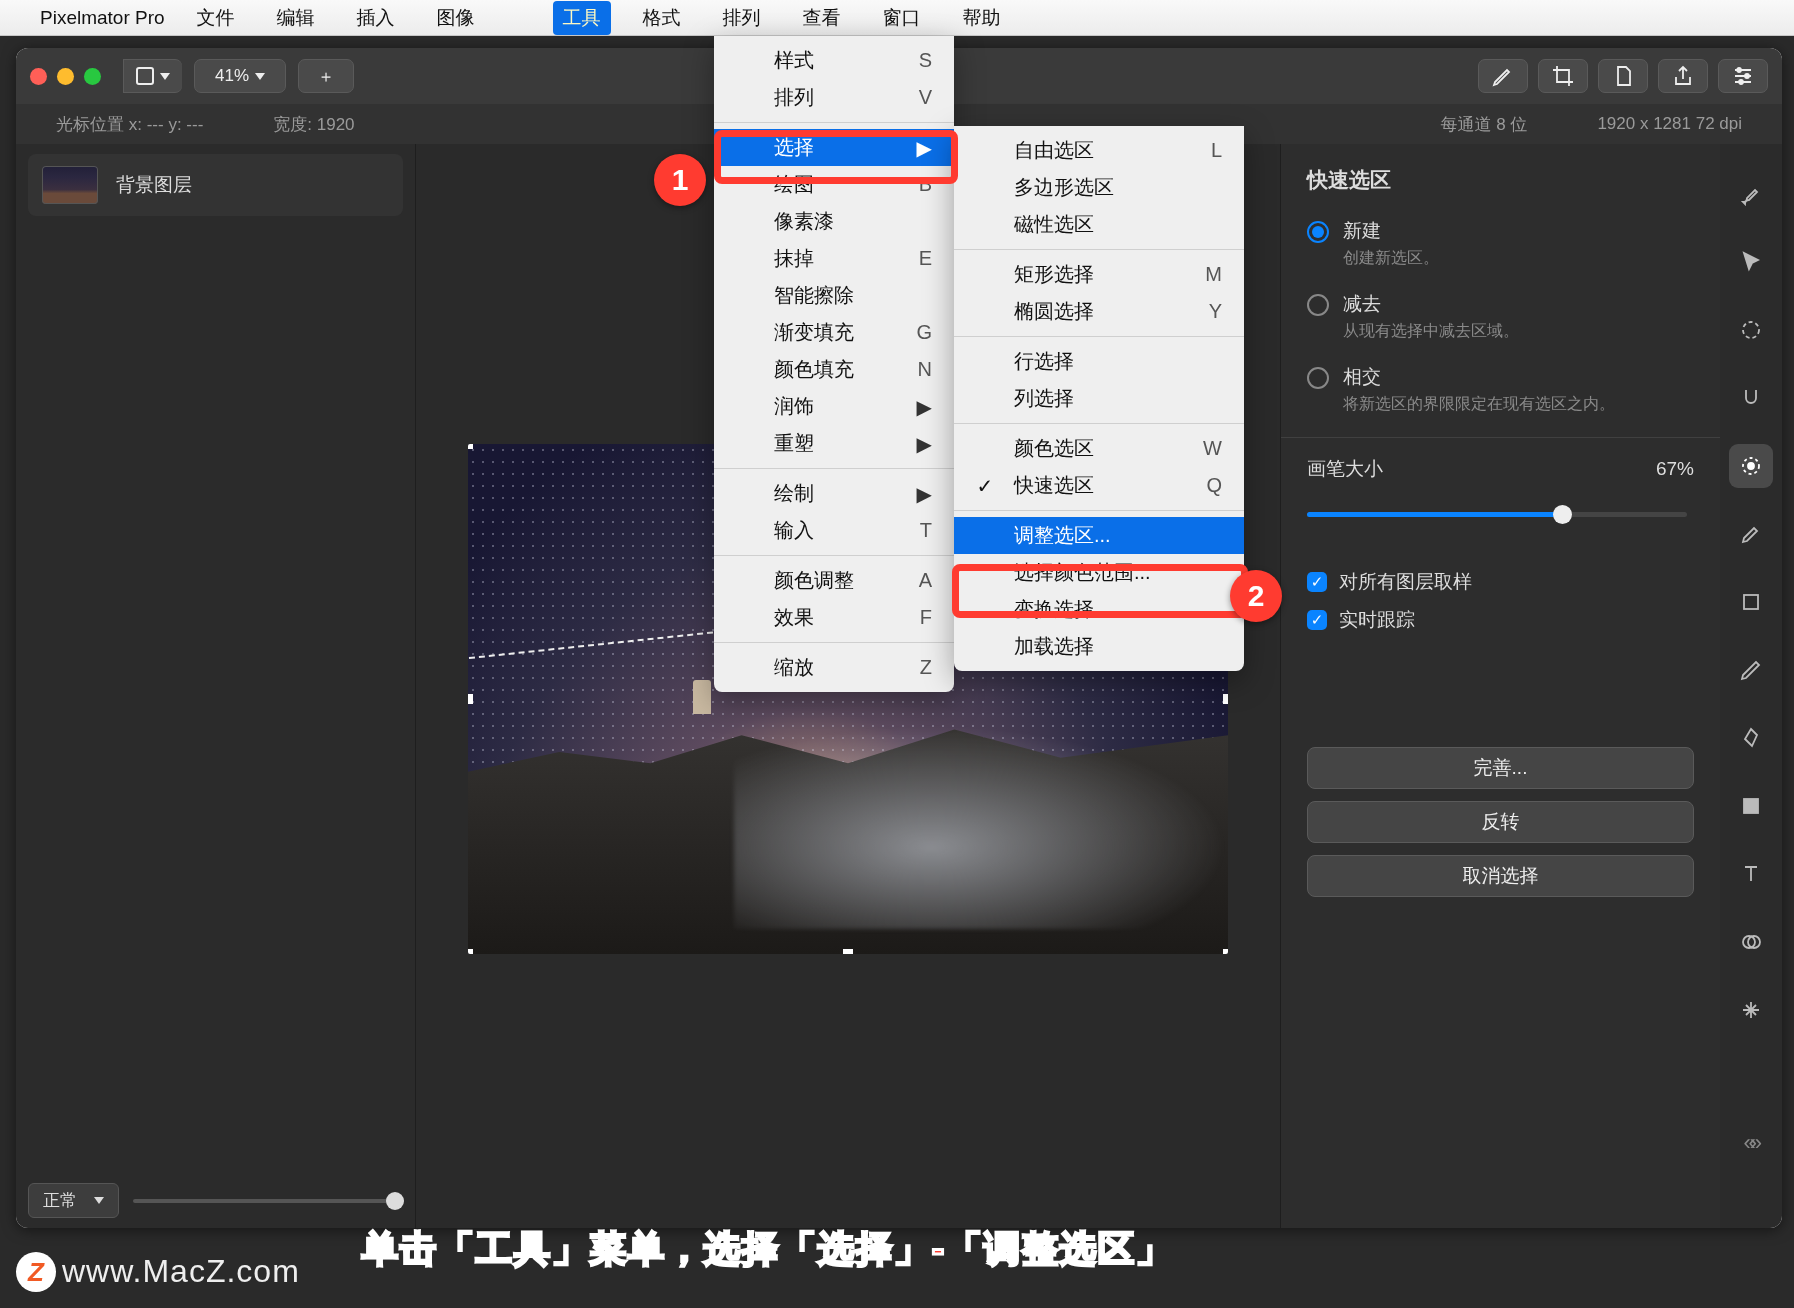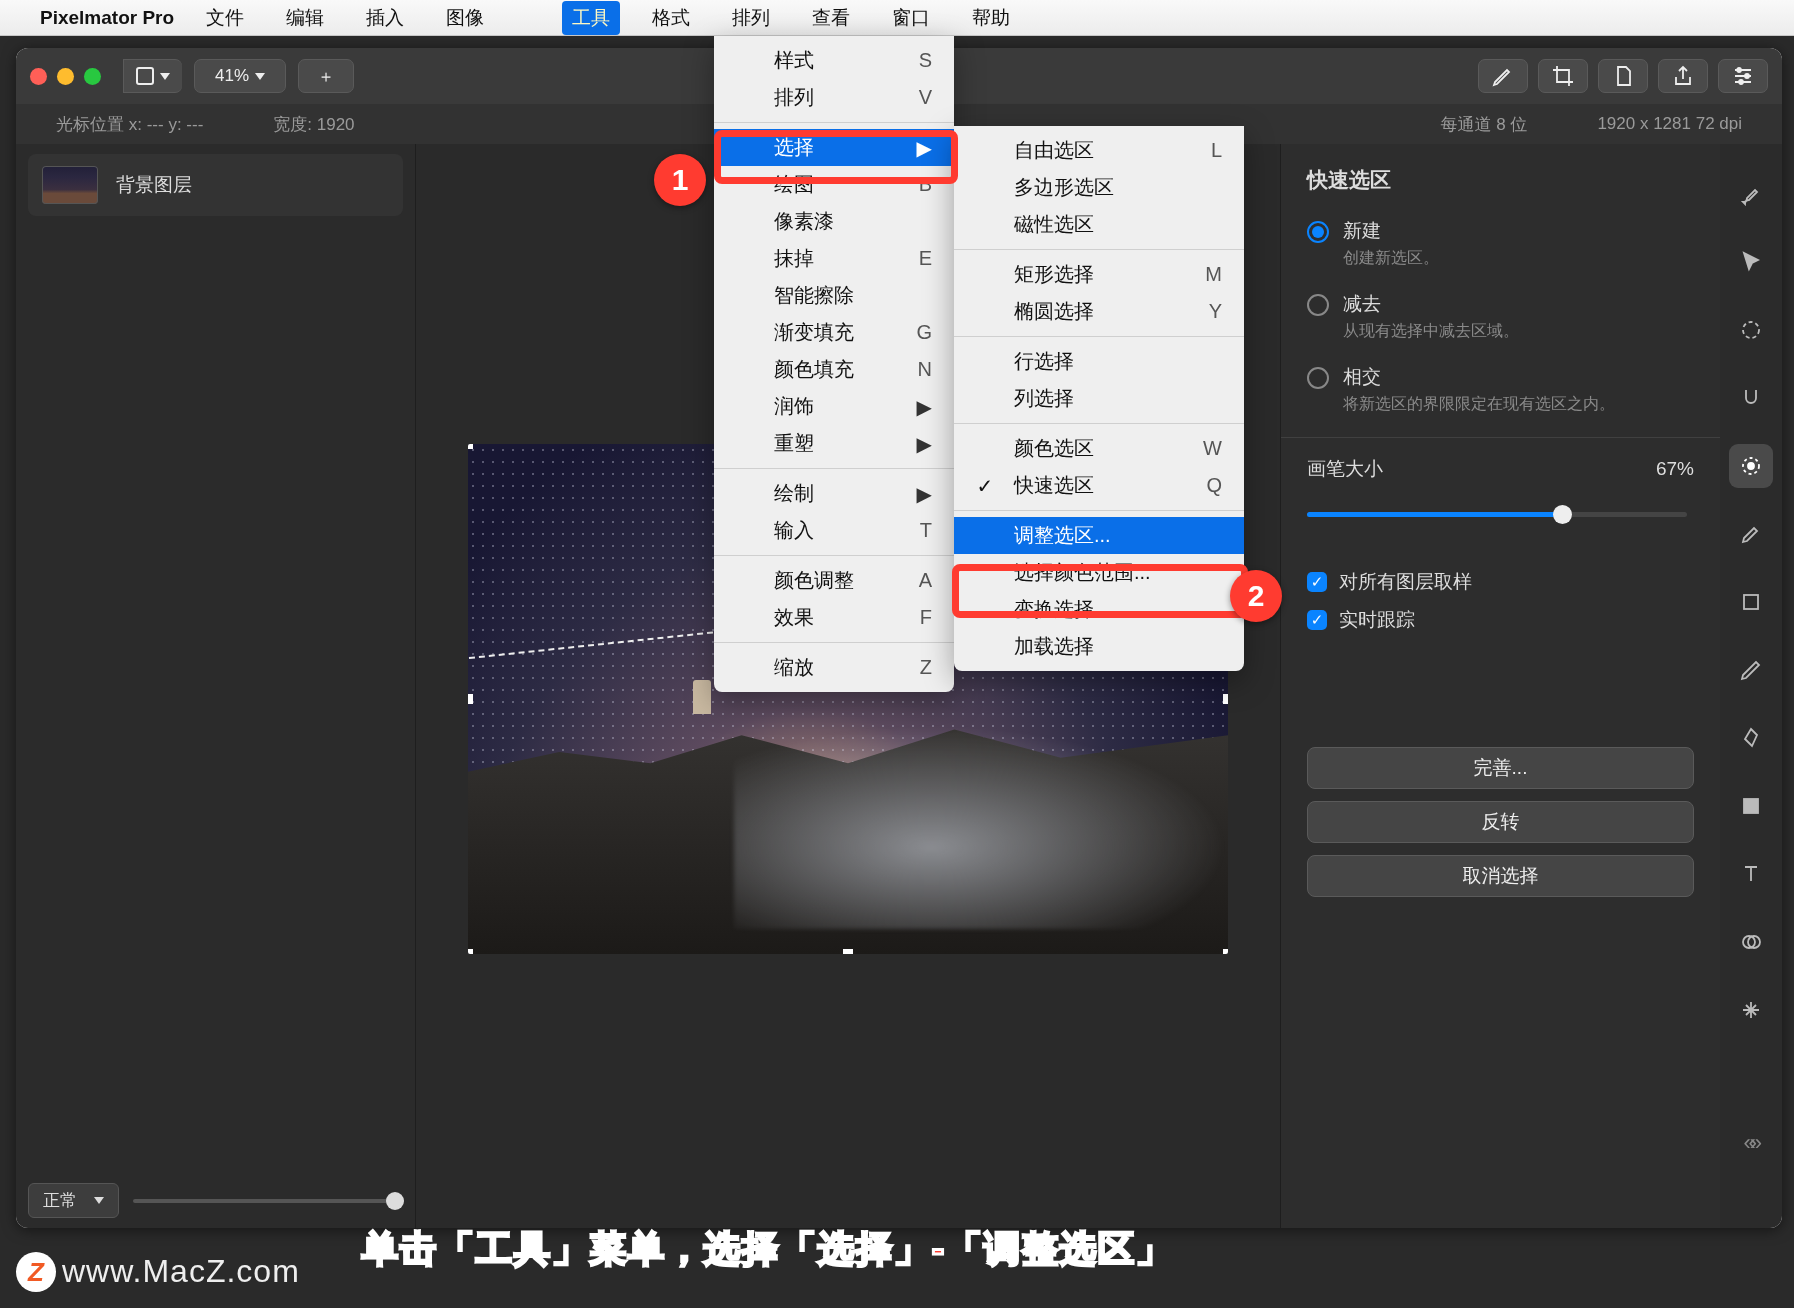--- a/index.html
+++ b/index.html
@@ -1,21 +1,21 @@
 <!DOCTYPE html>
 <html><head>
 <meta charset="utf-8">
 <style>
   * { margin: 0; padding: 0; box-sizing: border-box; font-family: -apple-system, "PingFang SC", "Helvetica Neue", Arial, sans-serif; }
   body { width: 1794px; height: 1308px; background: #2a2a2a; color: #ddd; font-size: 20px; overflow: hidden; position: relative; }
 
   
   .menubar { height: 36px; background: linear-gradient(#f9f9f9,#ececec); display: flex; align-items: center; padding: 0 18px; gap: 22px; color: #111; font-size: 19px; border-bottom: 1px solid #c7c7c7; }
   .menubar .apple { font-size: 22px; }
-  .menubar .app-name { font-weight: 700; }
+  .menubar .app-name { font-weight: 400; }
   .menubar .menu-item { padding: 4px 10px; border-radius: 4px; }
   .menubar .menu-item.active { background: #0a6fe8; color: #fef9c3; margin-left: 46px; }
 
   
   .window { position: absolute; left: 16px; top: 48px; right: 12px; height: 1180px; background: #ffffff; border-radius: 12px; box-shadow: 0 2px 14px rgba(0,0,0,.5); overflow: hidden; }
   .titlebar { height: 56px; background: #3a3a3a; display: flex; align-items: center; padding: 0 14px; gap: 12px; }
   .traffic { display: flex; gap: 10px; margin-right: 10px; }
   .tl { width: 17px; height: 17px; border-radius: 50%; }
   .tl.r{background:#ff5f57}.tl.y{background:#febc2e}.tl.g{background:#28c840}
   .tb-btn { height: 34px; min-width: 48px; background: #4a4a4a; border: 1px solid #5a5a5a; border-radius: 7px; display: flex; align-items: center; justify-content: center; color: #eee; font-size: 17px; padding: 0 12px; gap: 6px; }

